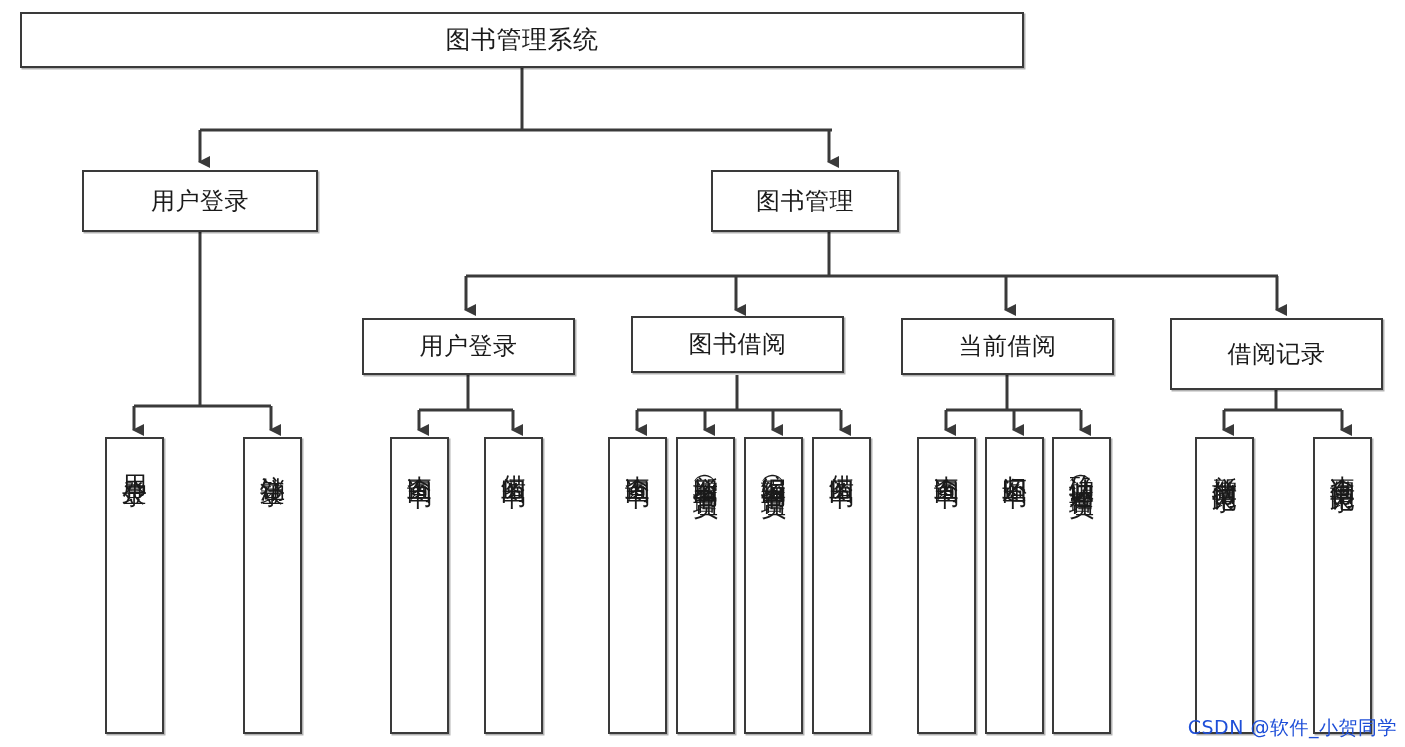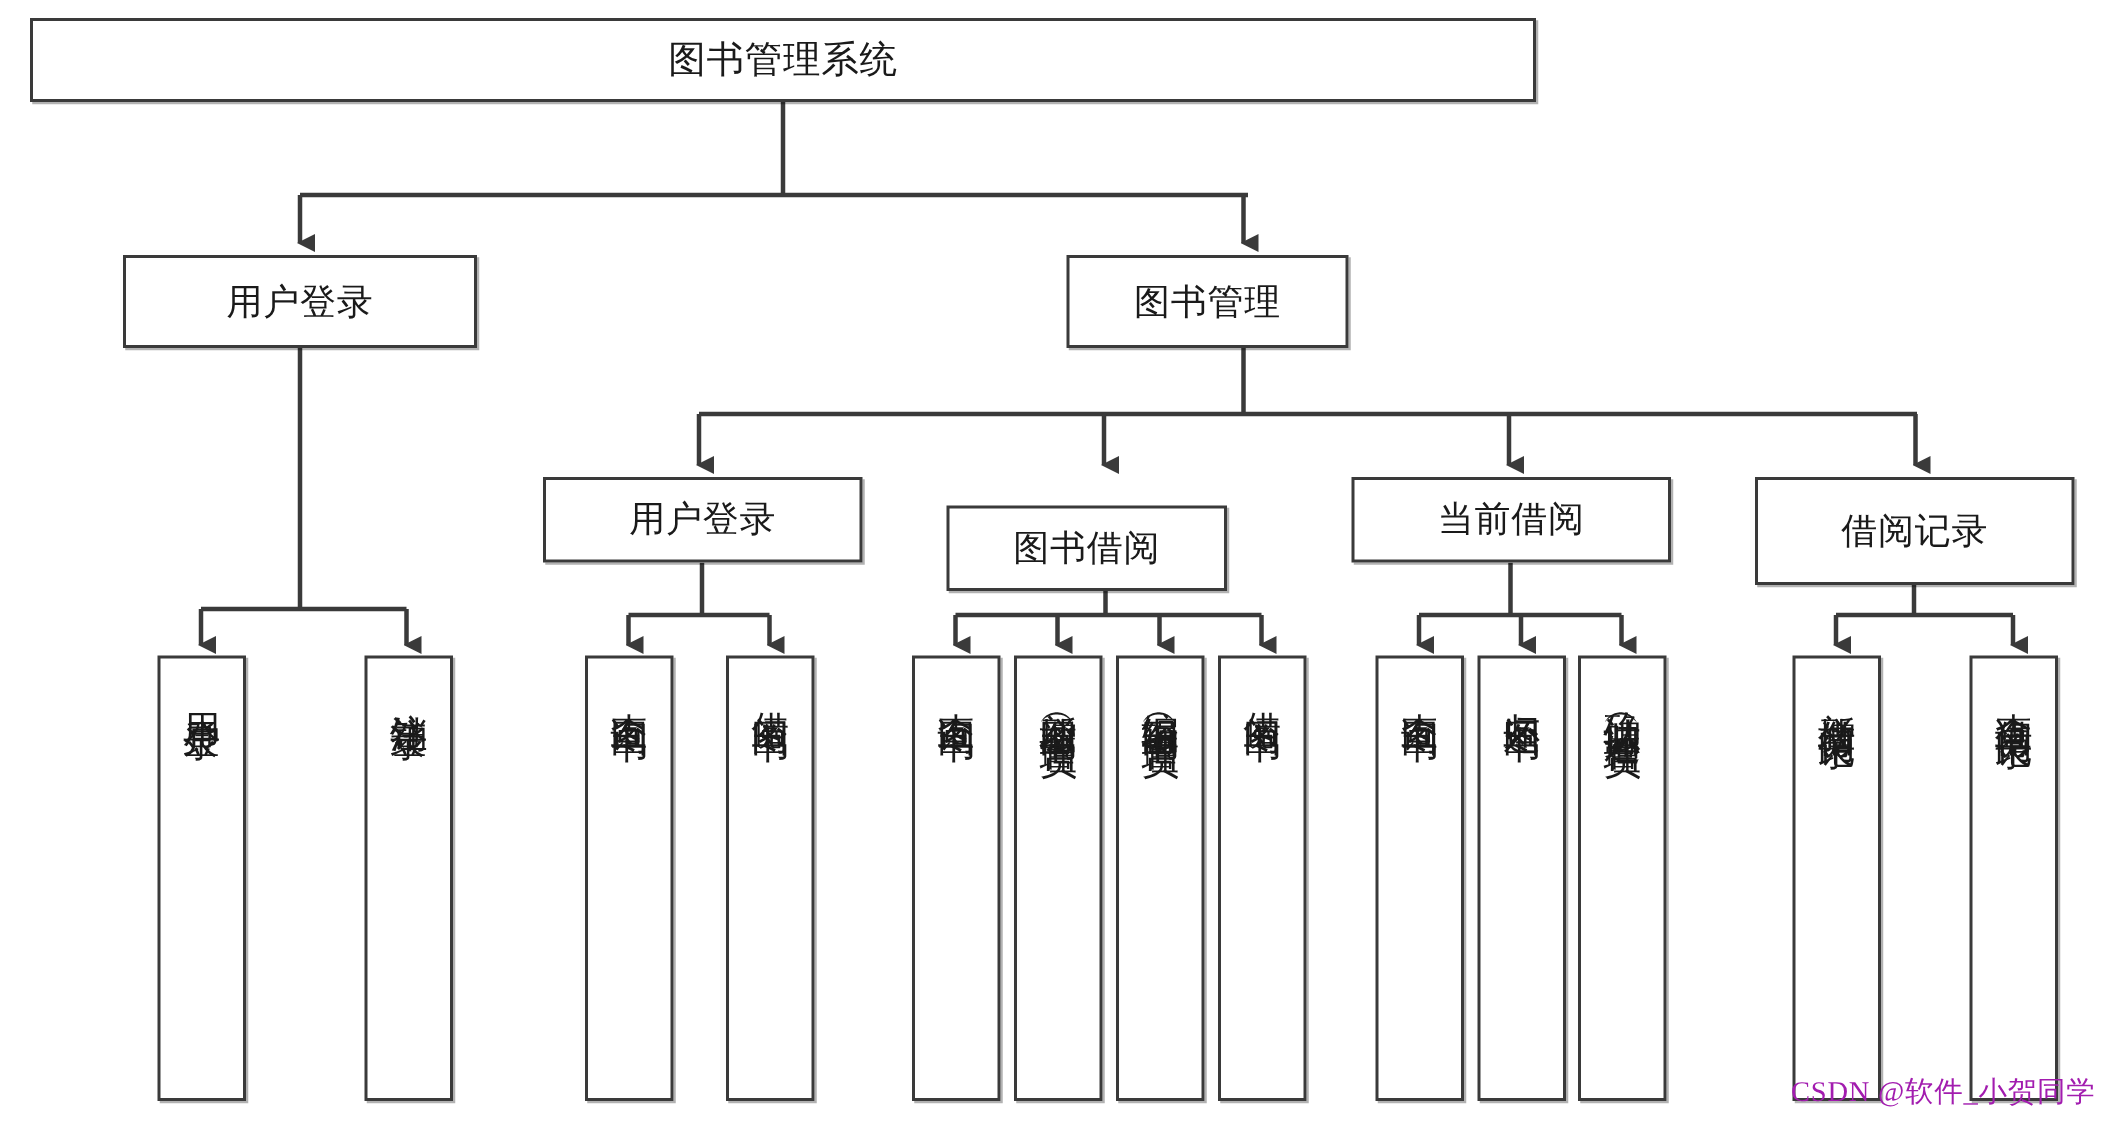--- a/index.html
+++ b/index.html
@@ -135,21 +135,21 @@
   <div class="node horiz" style="left: 82px; top: 170px; width: 236px; height: 62px; border-color: rgb(58, 58, 58); background: rgb(255, 255, 255); color: rgb(26, 26, 26);">
     <span class="label">用户登录</span>
   </div>
   <div class="node horiz" style="left: 711px; top: 170px; width: 188px; height: 62px; border-color: rgb(58, 58, 58); background: rgb(255, 255, 255); color: rgb(26, 26, 26);">
     <span class="label">图书管理</span>
   </div>
 
   <div class="node horiz" style="left: 362px; top: 318px; width: 213px; height: 57px; border-color: rgb(58, 58, 58); background: rgb(255, 255, 255); color: rgb(26, 26, 26);">
     <span class="label">用户登录</span>
   </div>
-  <div class="node horiz" style="left: 631px; top: 337px; width: 187px; height: 57px; border-color: rgb(58, 58, 58); background: rgb(255, 255, 255); color: rgb(26, 26, 26);">
+  <div class="node horiz" style="left: 631px; top: 316px; width: 213px; height: 57px; border-color: rgb(58, 58, 58); background: rgb(255, 255, 255); color: rgb(26, 26, 26);">
     <span class="label">图书借阅</span>
   </div>
   <div class="node horiz" style="left: 901px; top: 318px; width: 213px; height: 57px; border-color: rgb(58, 58, 58); background: rgb(255, 255, 255); color: rgb(26, 26, 26);">
     <span class="label">当前借阅</span>
   </div>
   <div class="node horiz" style="left: 1170px; top: 318px; width: 213px; height: 72px; border-color: rgb(58, 58, 58); background: rgb(255, 255, 255); color: rgb(26, 26, 26);">
     <span class="label">借阅记录</span>
   </div>
 
   <div class="node vert" style="left: 105px; top: 437px; width: 59px; height: 297px; border-color: rgb(58, 58, 58); background: rgb(255, 255, 255); color: rgb(26, 26, 26);">
@@ -185,15 +185,15 @@
   <div class="node vert" style="left: 1052px; top: 437px; width: 59px; height: 297px; border-color: rgb(58, 58, 58); background: rgb(255, 255, 255); color: rgb(26, 26, 26);">
     <span class="label">确认归还（管理员）</span>
   </div>
   <div class="node vert" style="left: 1195px; top: 437px; width: 59px; height: 297px; border-color: rgb(58, 58, 58); background: rgb(255, 255, 255); color: rgb(26, 26, 26);">
     <span class="label">新增借阅记录</span>
   </div>
   <div class="node vert" style="left: 1313px; top: 437px; width: 59px; height: 297px; border-color: rgb(58, 58, 58); background: rgb(255, 255, 255); color: rgb(26, 26, 26);">
     <span class="label">查询借阅记录</span>
   </div>
 
-  <div class="watermark" style="color: #a21caf; font-family: Liberation Serif, serif;">CSDN @软件_小贺同学</div>
+  <div class="watermark" style="color: #1d4ed8;">CSDN @软件_小贺同学</div>
 
 </div>
 
 </body></html>

